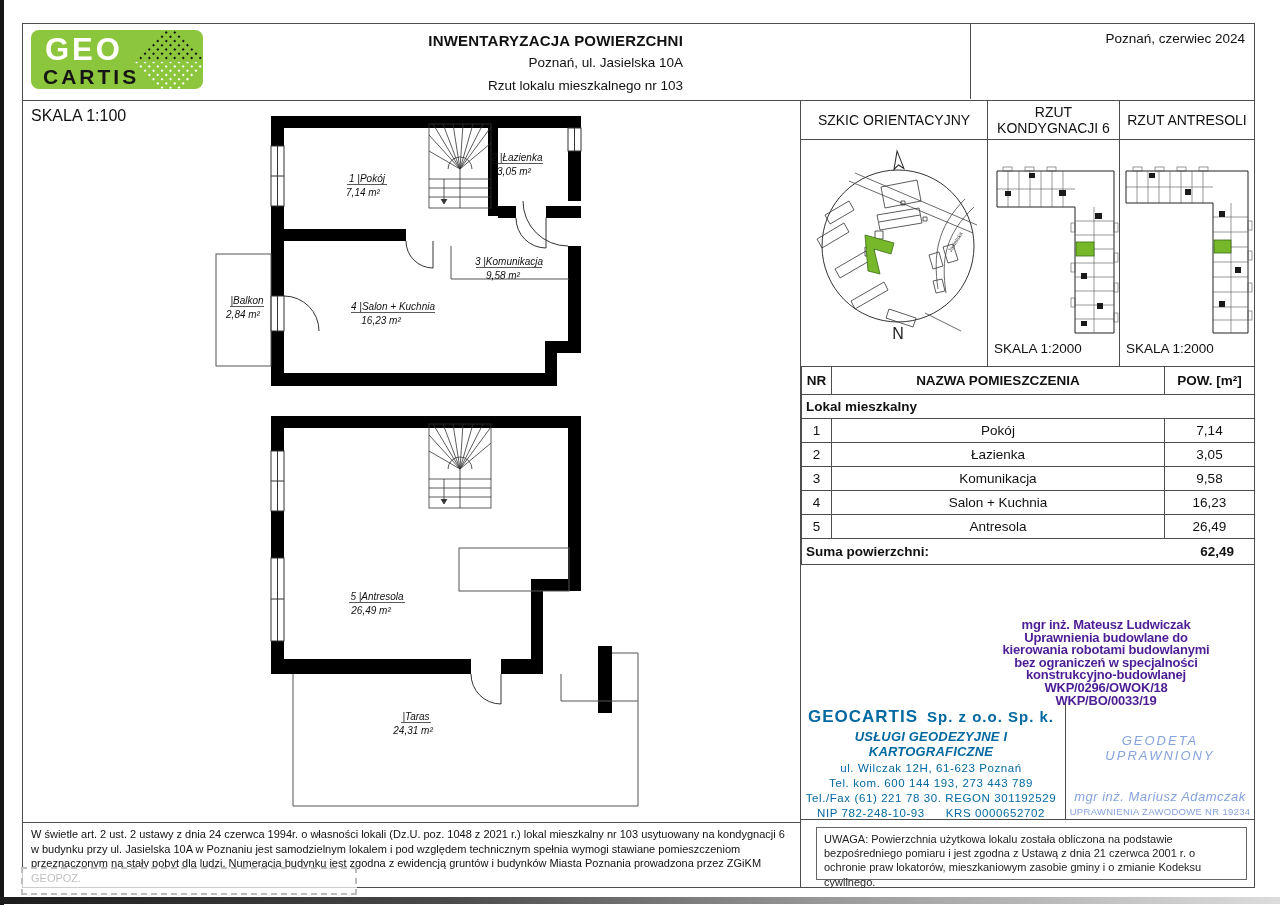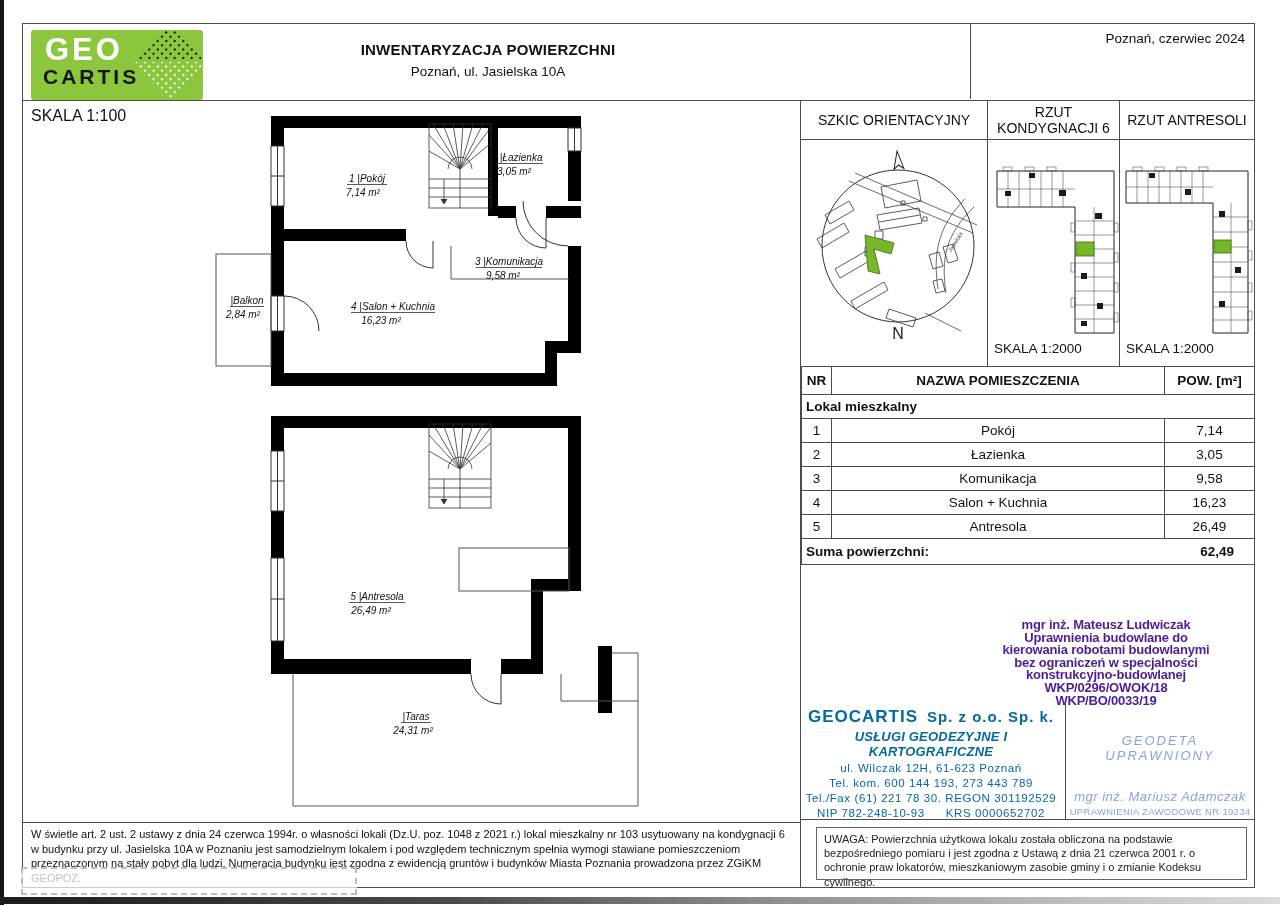--- a/index.html
+++ b/index.html
@@ -8,30 +8,30 @@
   .abs{position:absolute}
   .bx{border:1px solid #4d4d4d;background:#fff}
 
   
   .edge-left{left:0;top:0;width:4px;height:905px;background:#161616}
   .edge-bottom{left:0;top:897px;width:1280px;height:7px;
     background:linear-gradient(to right,#1c1c1c 0%,#4a4a4a 35%,#9a9a9a 65%,#dcdcdc 100%)}
 
   
   #header{left:22px;top:23px;width:1231px;height:77px}
-  .logo{left:8px;top:6px;width:172px;height:70px;background:#8CC63C;border-radius:3px;overflow:hidden}
+  .logo{left:8px;top:6px;width:172px;height:59px;background:#8CC63C;border-radius:8px;overflow:hidden}
   .logo .geo{left:14px;top:2px;font-size:31px;font-weight:bold;color:#fff;letter-spacing:3px}
   .logo .cartis{left:12px;top:35px;font-size:21px;font-weight:bold;color:#151515;letter-spacing:3px}
   .dots{right:6px;top:5px;width:53px;height:53px;transform:rotate(45deg)}
   .dots div{position:absolute;inset:0;background-size:6px 6px}
   .dots .dk{background-image:radial-gradient(circle,#141414 33%,transparent 37%);
             clip-path:polygon(0 0,100% 0,0 100%)}
   .dots .wt{background-image:radial-gradient(circle,#fff 33%,transparent 37%);
             clip-path:polygon(100% 0,100% 100%,0 100%)}
-  .titles{left:270px;top:16px;width:390px;text-align:center;line-height:20px}
+  .titles{left:270px;top:7px;width:390px;text-align:right;line-height:20px}
   .t1{font-size:15px;font-weight:bold;letter-spacing:.2px}
   .t2{font-size:13.5px;margin-top:2px}
   .t3{font-size:13.5px;margin-top:3px}
   .datecell{left:947px;top:0;width:283px;height:75px;border-left:1px solid #4d4d4d}
   .date{position:absolute;right:9px;top:7px;font-size:13.5px}
 
   
   #plan{left:22px;top:100px;width:778px;height:722px}
   .scala100{left:8px;top:6px;font-size:16px}
   #plansvg{left:0;top:0}
@@ -96,20 +96,21 @@
     <div class="abs geo">GEO</div>
     <div class="abs cartis">CARTIS</div>
     <div class="abs dots">
       <div class="dk"></div>
         <div class="wt"></div>
     </div>
   </div>
   <div class="abs titles">
     <div class="t1">INWENTARYZACJA POWIERZCHNI</div>
     <div class="t2">Poznań, ul. Jasielska 10A</div>
+    <div class="t3">Rzut lokalu mieszkalnego nr 103</div>
   </div>
   <div class="abs datecell">
     <div class="date">Poznań, czerwiec 2024</div>
   </div>
 </div>
 
 <div class="abs bx" id="plan">
   <div class="abs scala100">SKALA 1:100</div>
 
   <svg id="plansvg" class="abs" width="776" height="720" viewBox="0 0 776 720">

